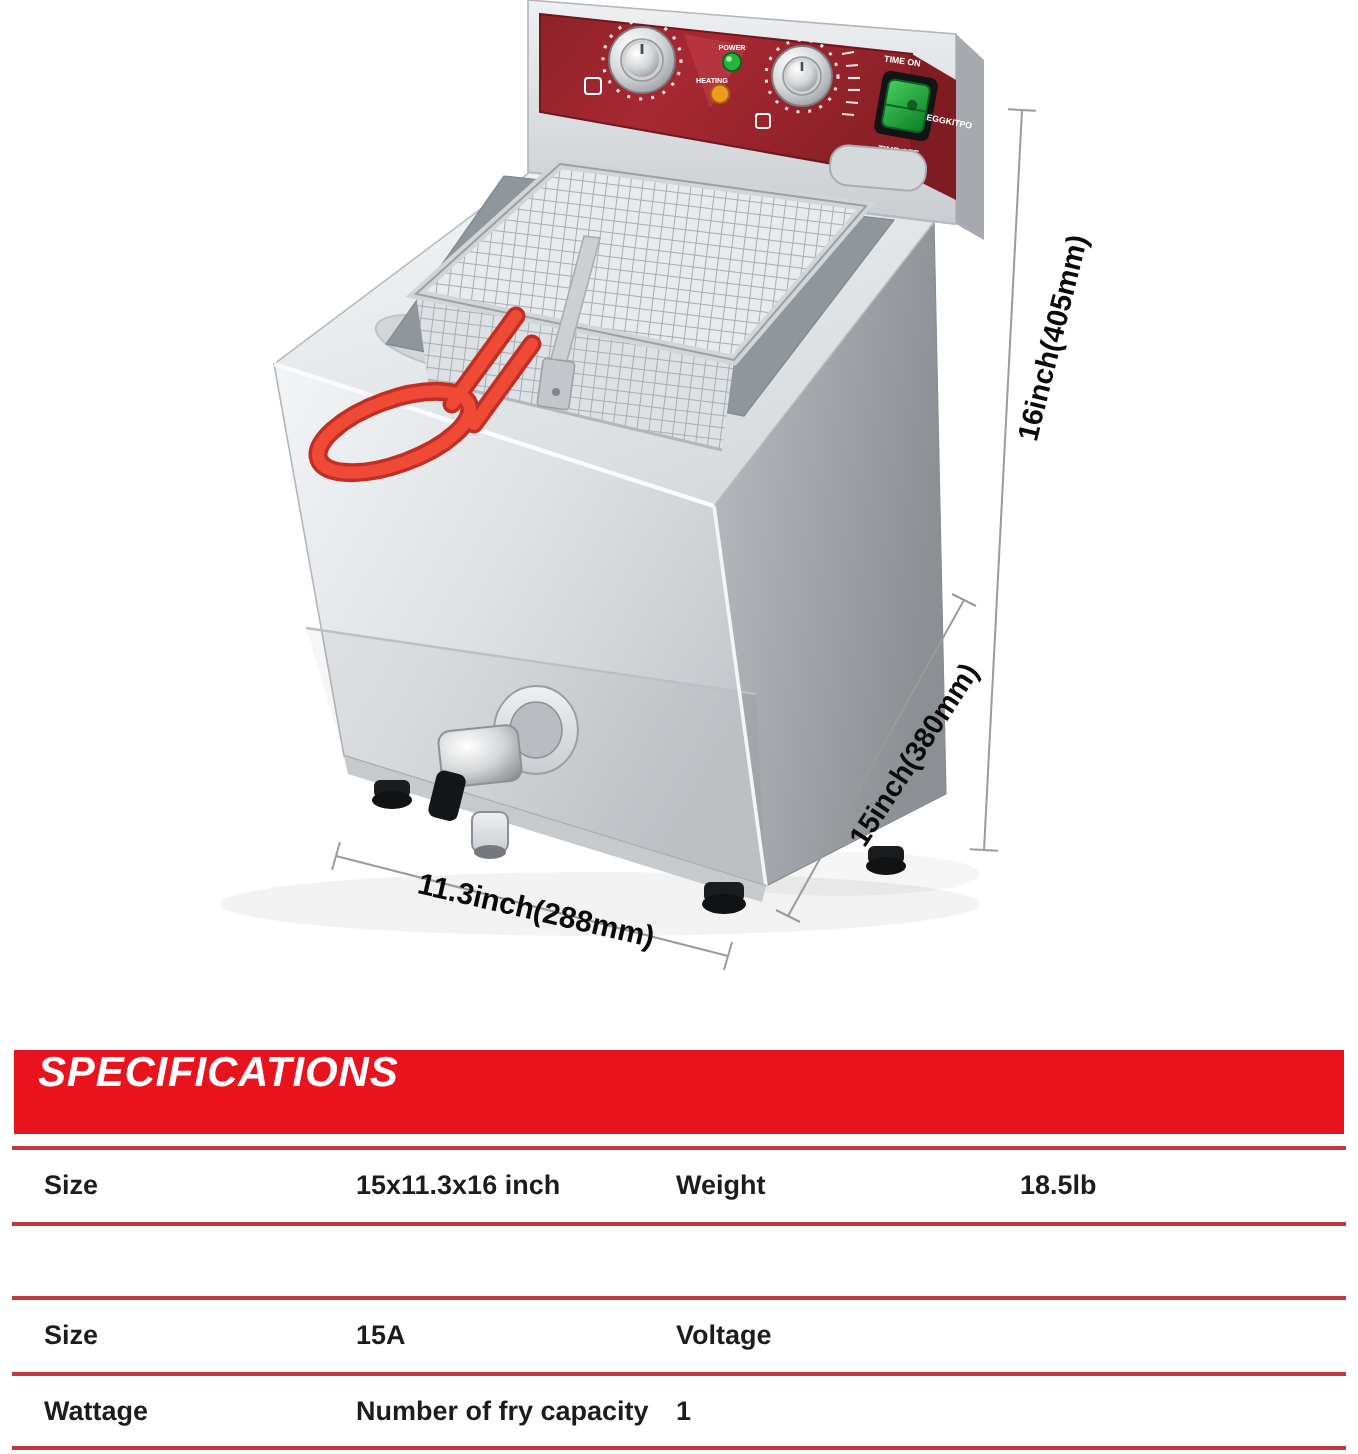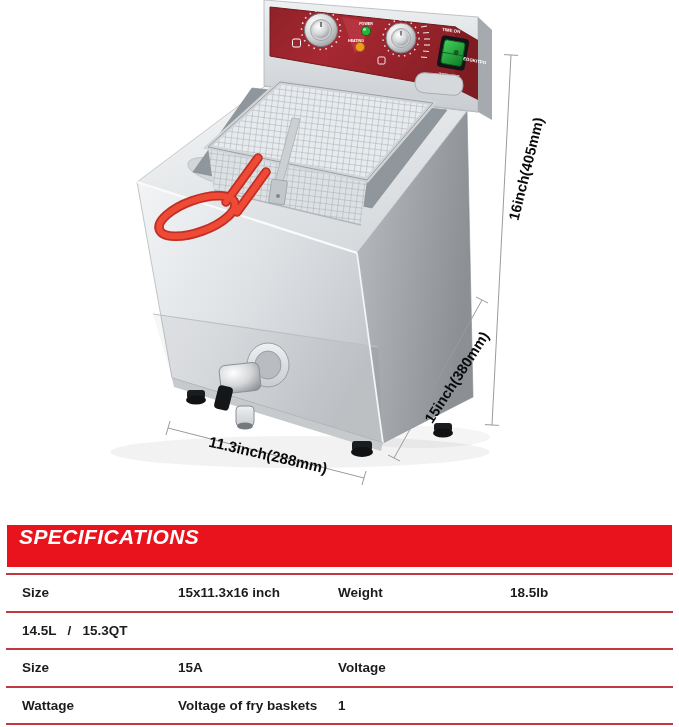--- a/index.html
+++ b/index.html
@@ -223,25 +223,24 @@
 </div>
 
 <div class="spec-table">
   <div class="spec-row">
     <span class="spec-cell">Size</span>
     <span class="spec-cell">15x11.3x16 inch</span>
     <span class="spec-cell">Weight</span>
     <span class="spec-cell">18.5lb</span>
   </div>
   <div class="spec-row">
-    <span class="spec-cell">14.5L   /   15.3QT</span>
   </div>
   <div class="spec-row">
     <span class="spec-cell">Size</span>
     <span class="spec-cell">15A</span>
     <span class="spec-cell">Voltage</span>
   </div>
   <div class="spec-row">
     <span class="spec-cell">Wattage</span>
-    <span class="spec-cell">Voltage of fry baskets</span>
+    <span class="spec-cell">Number of fry capacity</span>
     <span class="spec-cell">1</span>
   </div>
 </div>
 
 </body></html>

